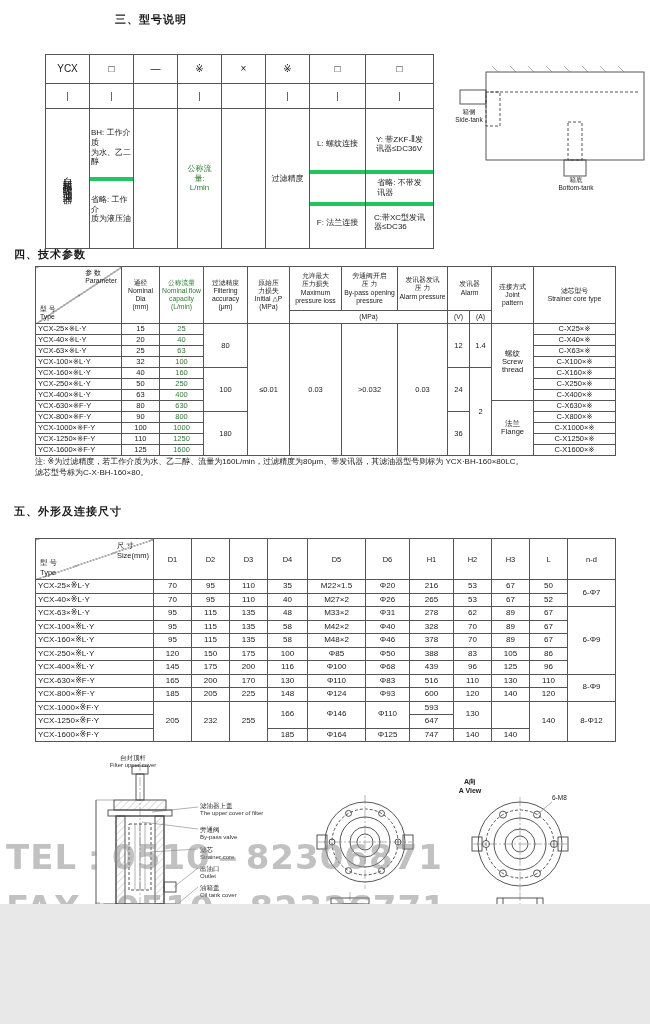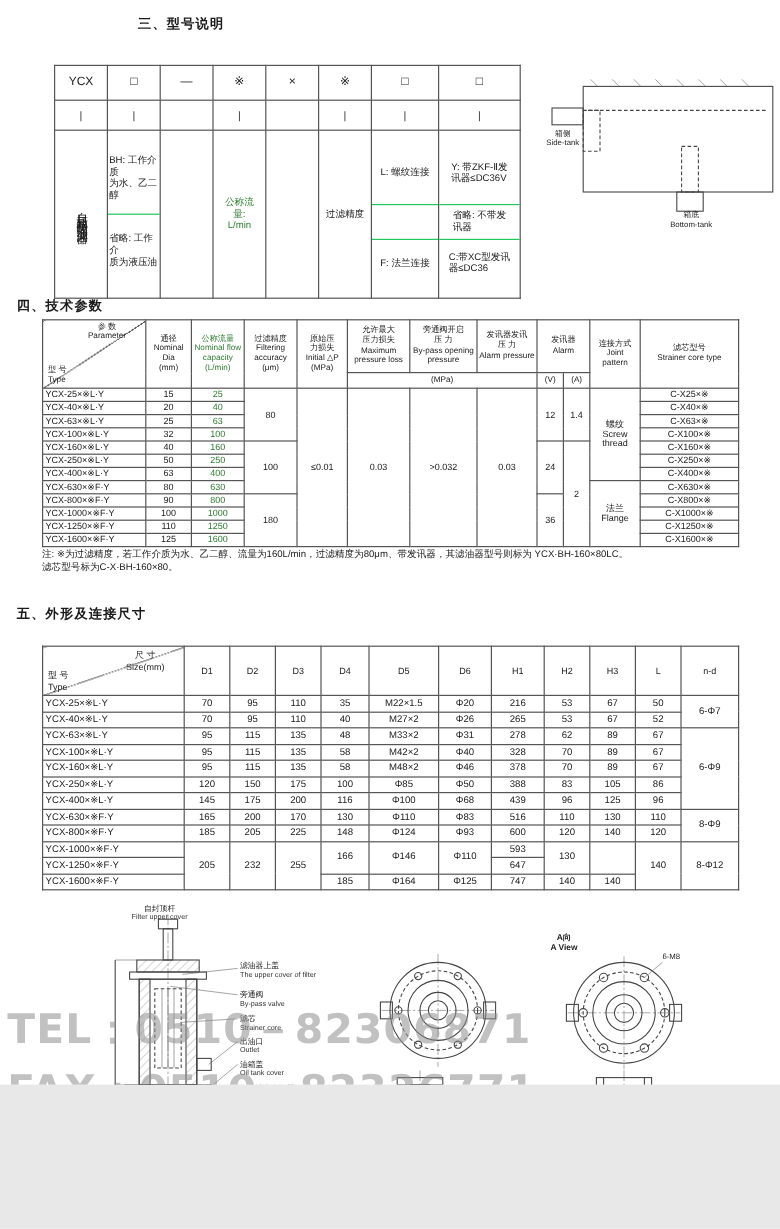--- a/index.html
+++ b/index.html
@@ -11,21 +11,21 @@
   .model-table{position:absolute;left:45px;top:54px;border-collapse:collapse;table-layout:fixed;width:388px}
   .model-table td{border:1px solid #555;font-size:8px;text-align:center;vertical-align:middle;padding:1px;white-space:pre-line;line-height:1.2}
   .code-row td{height:26px;font-size:10px}
   .pipe-row td{height:22px;font-size:9px;color:#333}
   .desc-row td{height:120px}
   td.subwrap{padding:0}
   .vert-wrap{display:flex;align-items:center;justify-content:center;height:120px}
   .vert{writing-mode:vertical-rl;font-size:9.5px;letter-spacing:2px;line-height:1.7}
   .subcells{display:flex;flex-direction:column;height:120px}
   .subcells>div{flex:1;display:flex;align-items:center;justify-content:center;padding:1px;text-align:left}
-  .subcells>div+div{border-top:1px solid #22c55e}
+  .subcells>div+div{border-top:4px solid #22c55e}
   .subcells .h42{flex:0 0 41%}
   .subcells .h23{flex:0 0 22%}
   .subcells .h35{flex:1}
   .grn{color:#2e7d32}
 
   
   .tank{position:absolute;left:450px;top:66px;width:200px;height:128px}
   .tanklbl{position:absolute;font-size:6.5px;line-height:1.2;text-align:center;color:#222}
 
   
@@ -35,21 +35,21 @@
   #techTable th{font-size:6.8px;line-height:1.18}
   #techTable td{font-size:7.5px;height:10px;line-height:1.05}
   #techTable thead tr:first-child{height:44px}
   #techTable thead tr:last-child{height:13px}
   #techTable tbody td:nth-child(3){color:#2e7d32}
   #dimTable{left:35px;top:538px;width:580px}
   #dimTable th{font-size:7.5px;height:40px}
   #dimTable td{font-size:8px;height:12.5px;line-height:1.05}
   td.mdl{text-align:left;padding-left:2px;white-space:nowrap;font-size:7.3px}
   .corner{position:relative;background:linear-gradient(to bottom right,transparent 49.55%,#555 49.55%,#555 50.45%,transparent 50.45%)}
-  .corner .ctr{position:absolute;top:2px;right:16px;text-align:center;white-space:pre-line}
+  .corner .ctr{position:absolute;top:2px;right:4px;text-align:left;white-space:pre-line}
   .corner .cbl{position:absolute;bottom:2px;left:4px;text-align:left;white-space:pre-line}
 
   .note{position:absolute;left:35px;top:456px;width:585px;font-size:8px;line-height:1.4;white-space:pre-line}
 
   
   .drawings{position:absolute;left:0;top:752px;width:650px;height:272px}
   .lbl{position:absolute;font-size:6.5px;line-height:1.25;color:#222}
   .lbl .en{font-size:6px;color:#333}
   .aview{white-space:pre-line;font-size:7px;text-align:center;font-weight:bold}
   .center{text-align:center}

